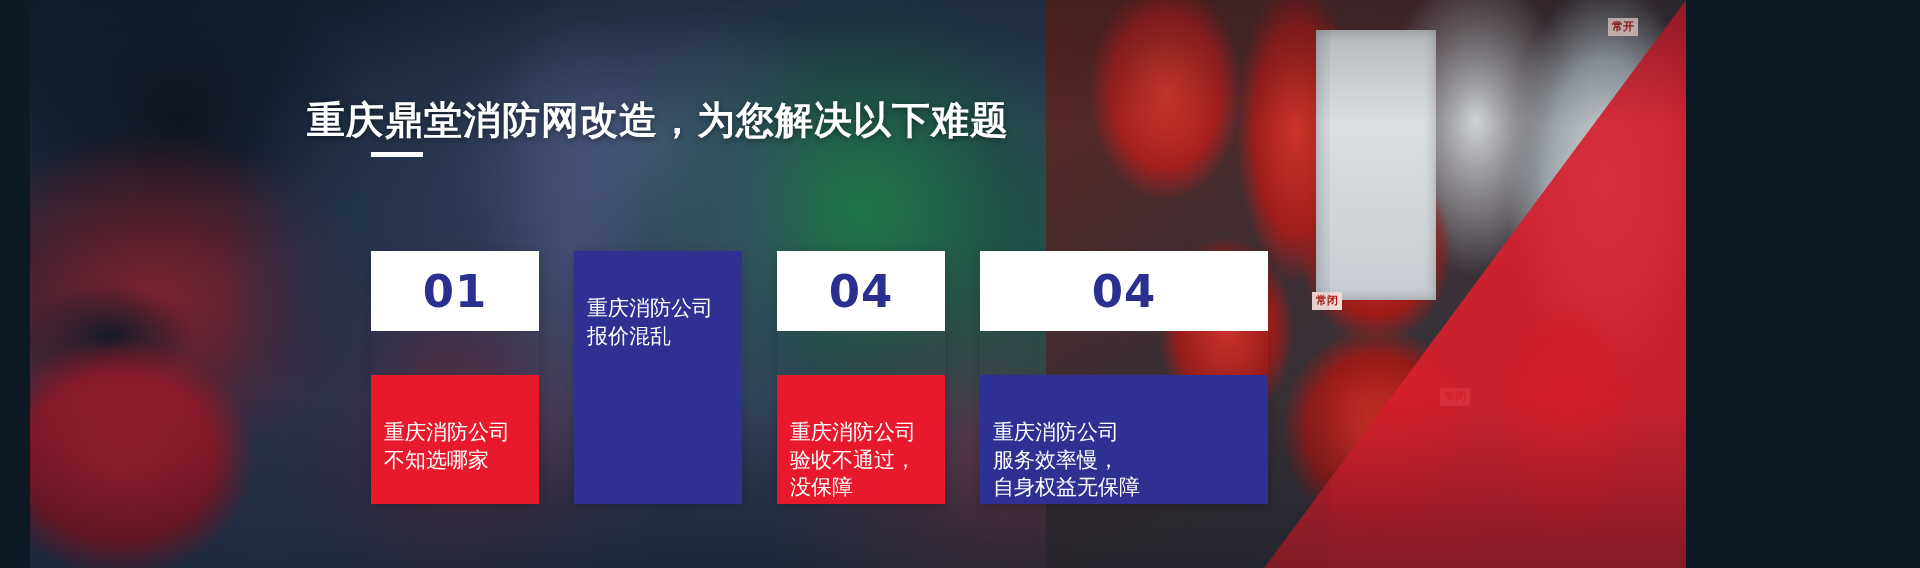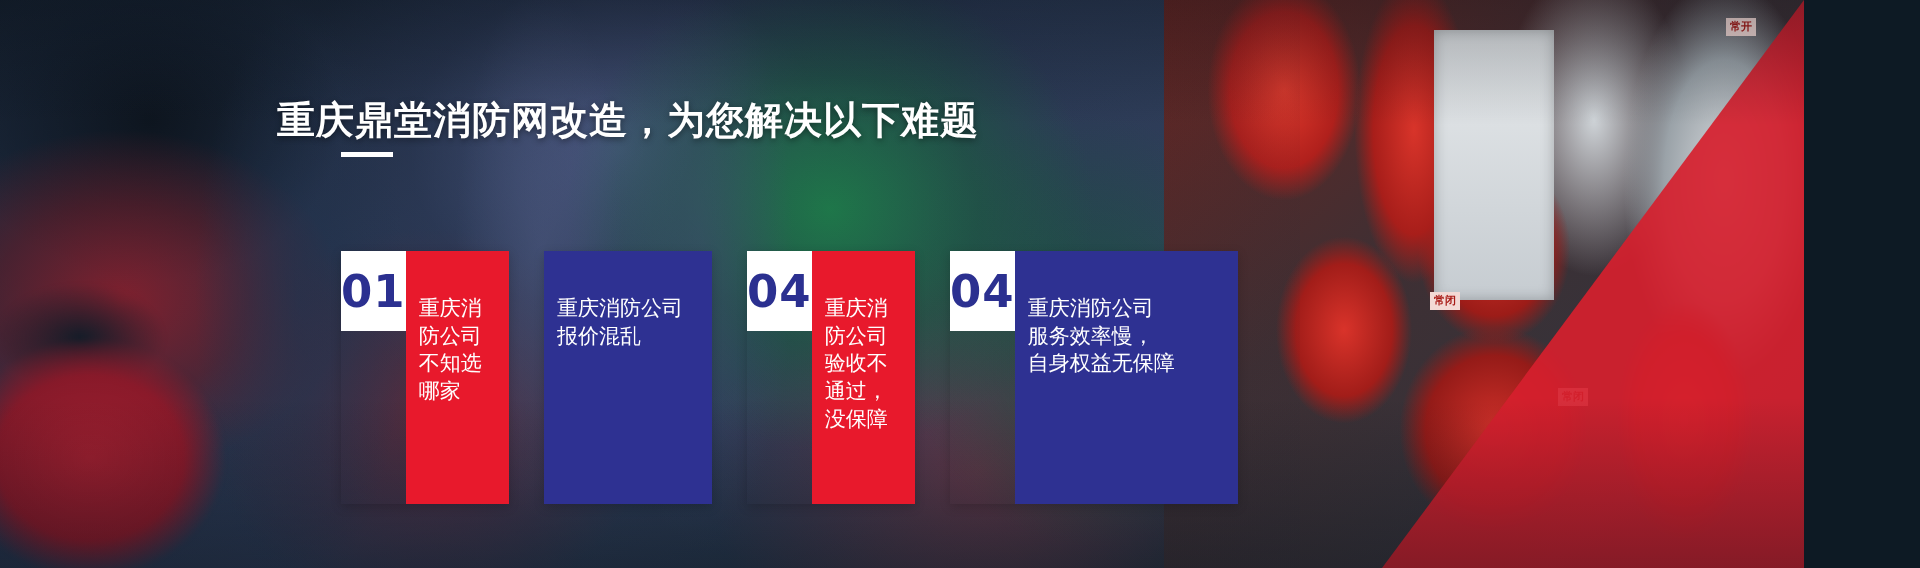--- a/index.html
+++ b/index.html
@@ -2,21 +2,21 @@
 <html><head>
 <meta charset="utf-8">
 <style>
   html,body{margin:0;padding:0;}
   body{
     width:1920px;height:568px;overflow:hidden;
     font-family:"Liberation Sans","DejaVu Sans",sans-serif;
     background:#0d1a24;
   }
   .banner{
-    position:relative;width:1804px;height:568px;overflow:hidden;
+    position:relative;width:1656px;height:568px;overflow:hidden;margin-left:30px;
   }
 
   
   .bg{position:absolute;inset:0;overflow:hidden;}
 
   
   .bg-base{
     position:absolute;inset:0;
     background:
       radial-gradient(ellipse 300px 230px at 120px 300px, rgba(200,30,40,.85) 0%, rgba(150,25,32,.55) 42%, rgba(20,30,45,0) 74%),
@@ -102,22 +102,23 @@
   }
   .title-rule{
     position:absolute;left:341px;top:152px;width:52px;height:5px;background:#ffffff;
   }
 
   .cards{
     position:absolute;left:341px;top:251px;
     display:flex;gap:35px;
   }
   .card{
-    width:168px;height:253px;display:flex;flex-direction:row;
+    width:168px;height:253px;display:flex;flex-direction:column;
     box-shadow:0 3px 10px rgba(0,0,0,.18);
+    gap:44px;
   }
   .card-head{
     background:#ffffff;height:80px;
     display:flex;align-items:center;justify-content:center;
   }
   .card-num{
     font-size:45px;font-weight:700;color:#2b3090;
     font-family:"DejaVu Sans","Liberation Sans",sans-serif;
     letter-spacing:1px;line-height:1;
   }

